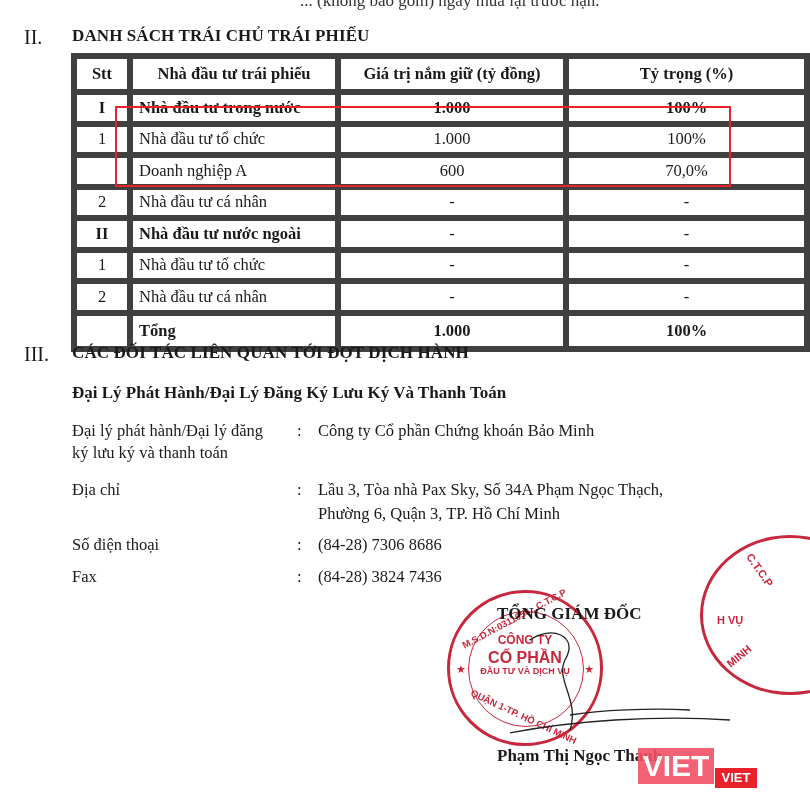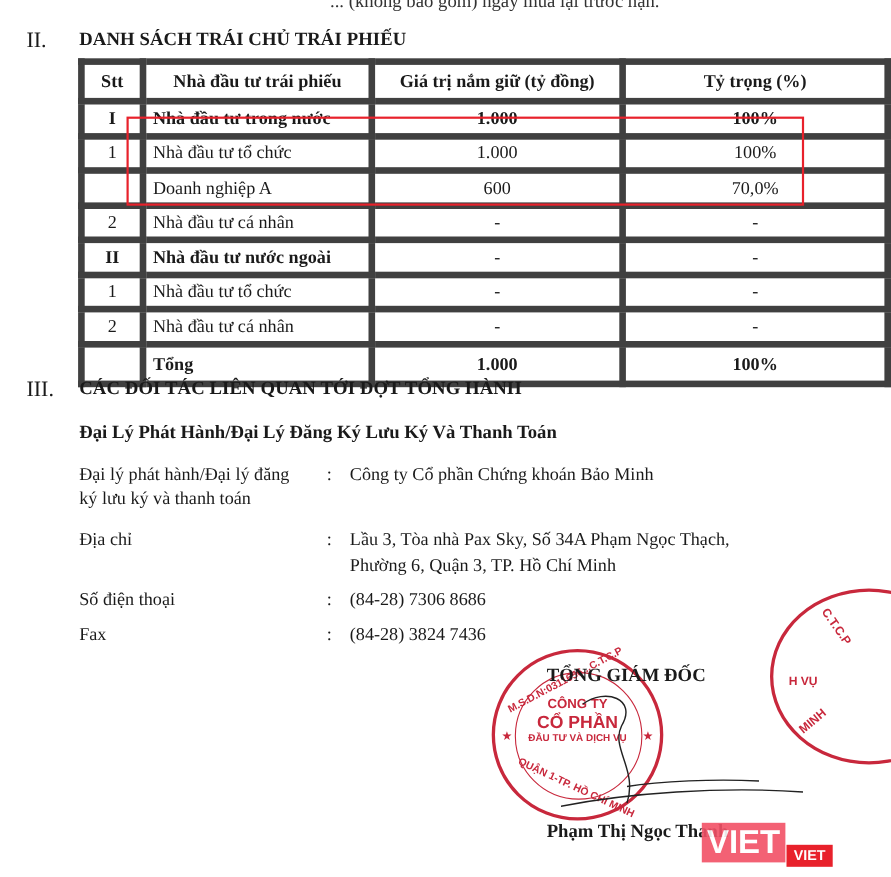--- a/index.html
+++ b/index.html
@@ -136,21 +136,21 @@
         <td class="c-name">Tổng</td>
         <td class="c-val">1.000</td>
         <td class="c-pct">100%</td>
       </tr>
     </tbody>
   </table>
 
   <div class="highlight-box"></div>
 
   <div class="sec-num" style="left:24px; top:343px;">III.</div>
-  <div class="sec-head" style="left:72px; top:343px;">CÁC ĐỐI TÁC LIÊN QUAN TỚI ĐỢT TỔNG HÀNH</div>
+  <div class="sec-head" style="left:72px; top:343px;">CÁC ĐỐI TÁC LIÊN QUAN TỚI ĐỢT DỊCH HÀNH</div>
 
   <div class="sub-head">Đại Lý Phát Hành/Đại Lý Đăng Ký Lưu Ký Và Thanh Toán</div>
 
   <div class="info-row" style="top:420px;">
     <div class="info-label" style="top:0">Đại lý phát hành/Đại lý đăng</div>
     <div class="info-label" style="top:22px">ký lưu ký và thanh toán</div>
     <div class="info-colon" style="top:0">:</div>
     <div class="info-value" style="top:0">Công ty Cổ phần Chứng khoán Bảo Minh</div>
   </div>
 

